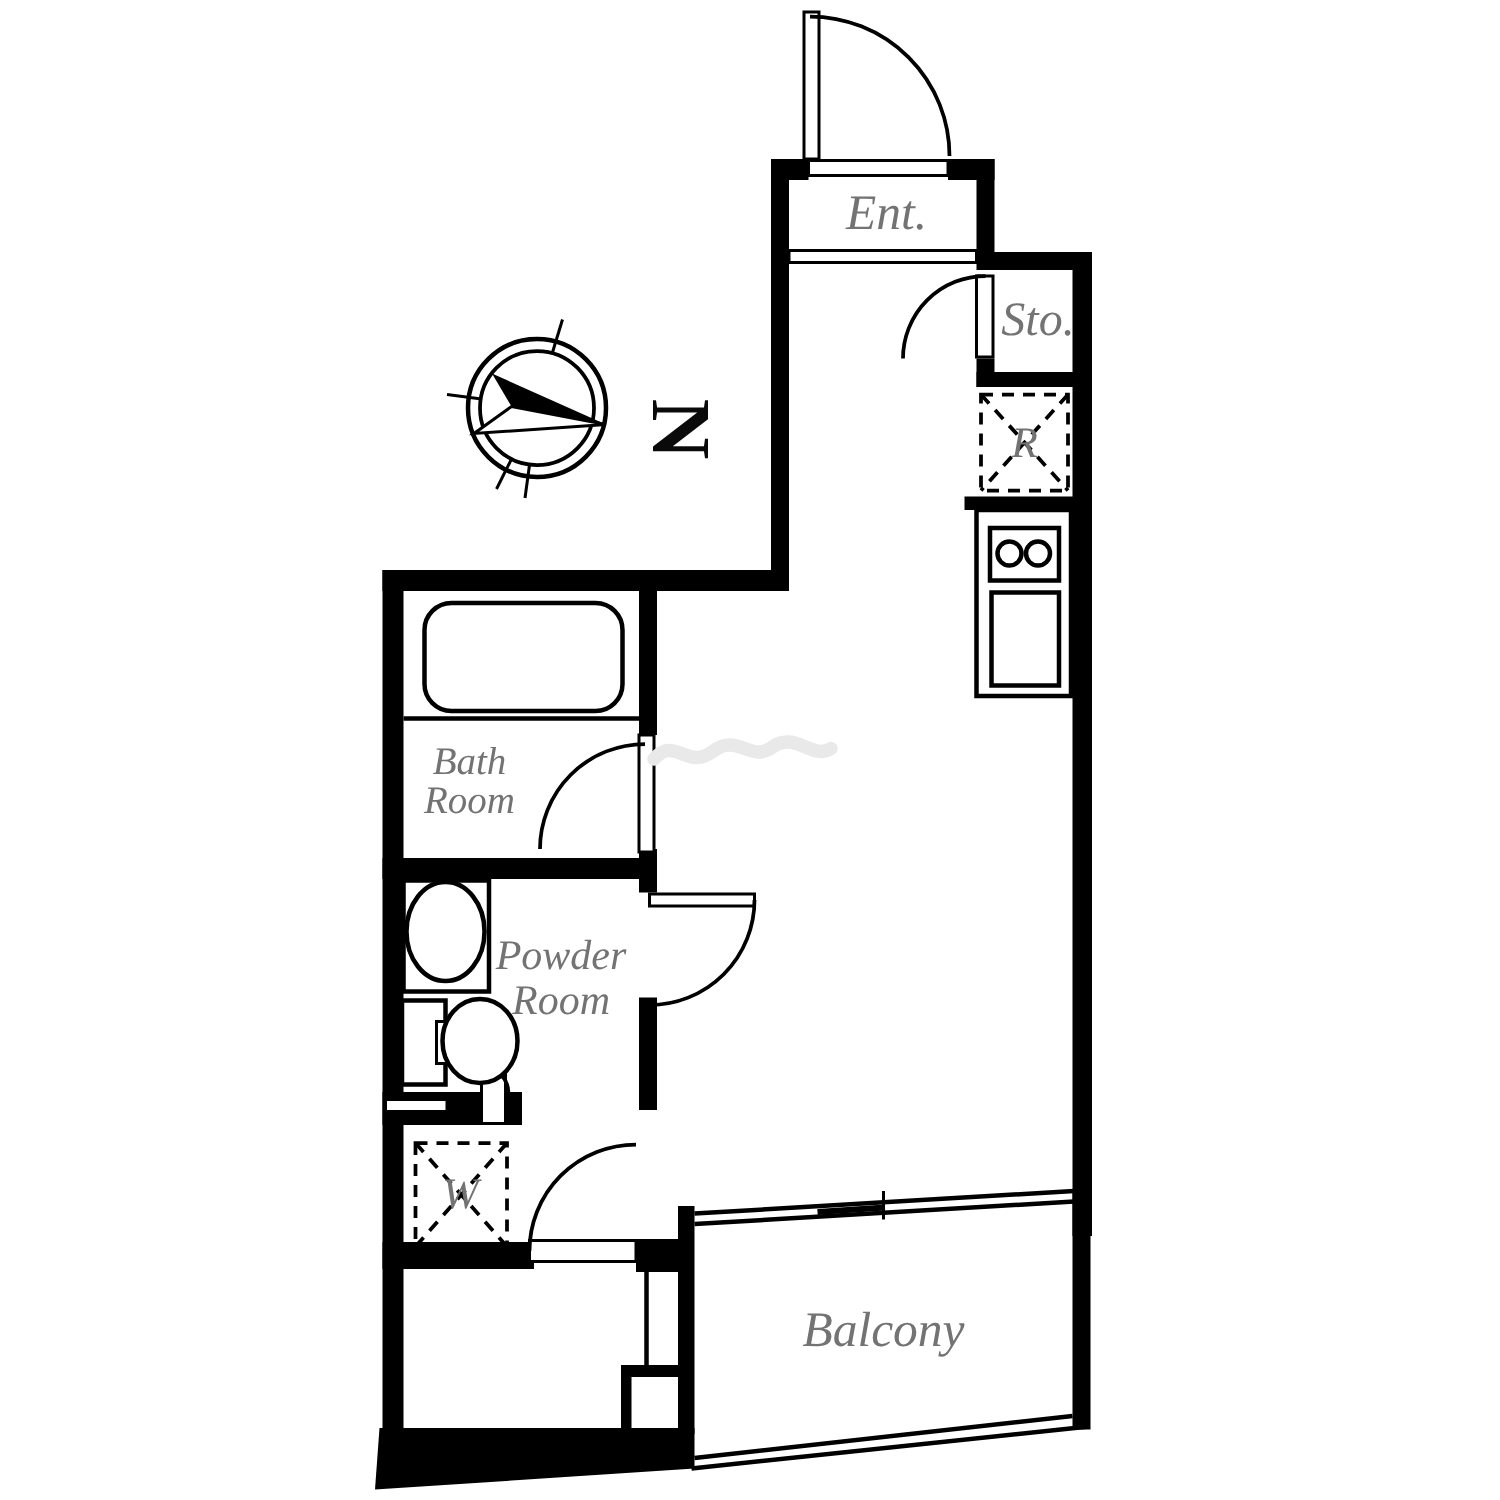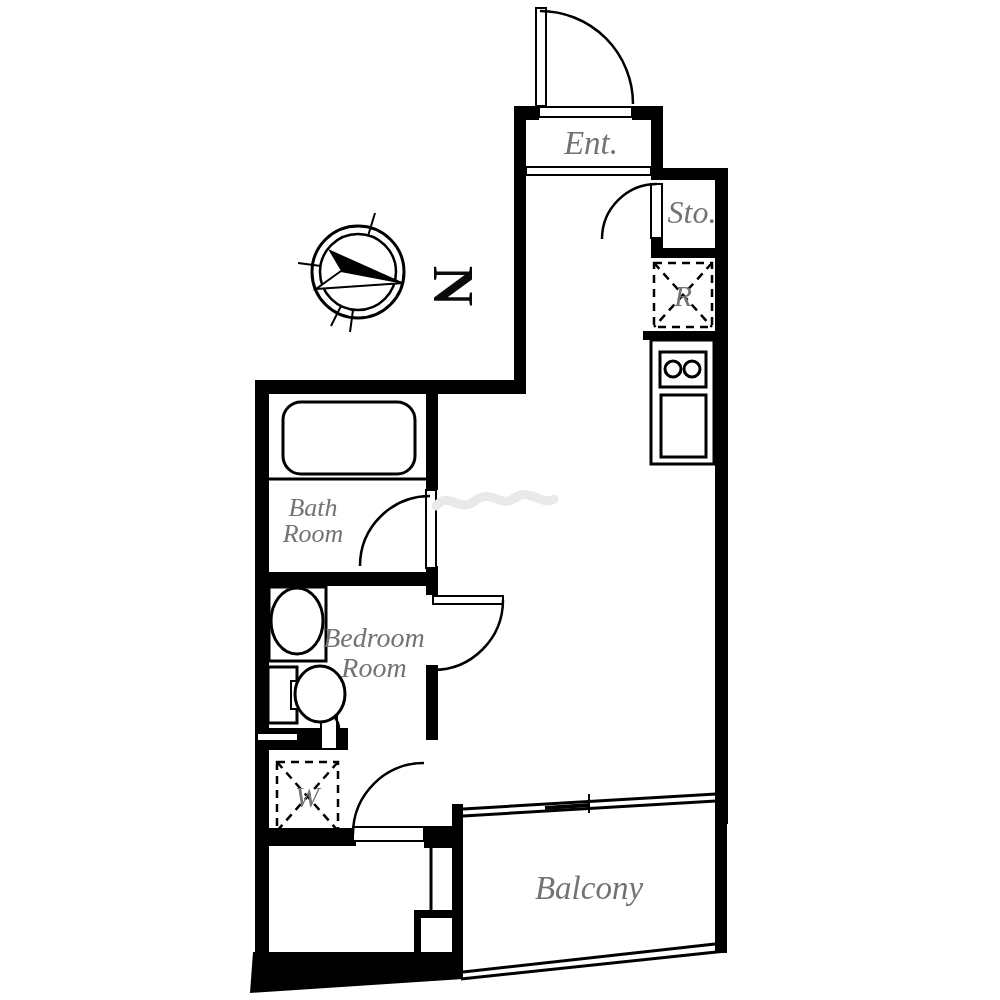--- a/index.html
+++ b/index.html
@@ -126,21 +126,21 @@
   <div class="lbl" style="left:692px;top:212px;font-size:32px;">Sto.</div>
   <div class="lbl" style="left:683px;top:296px;font-size:29px;">R</div>
 
 
   <div class="lbl" style="left:313px;top:521px;font-size:26px;line-height:26px;">
     <span class="ln">Bath</span>
     <span class="ln">Room</span>
   </div>
 
   <div class="lbl" style="left:374px;top:653px;font-size:28px;line-height:30px;">
-    <span class="ln">Bedroom</span>
+    <span class="ln">Powder</span>
     <span class="ln">Room</span>
   </div>
 
   <div class="lbl" style="left:307px;top:797px;font-size:29px;">W</div>
 
 
   <div class="lbl" style="left:589px;top:888px;font-size:33px;">Balcony</div>
 
   <div class="north lbl" style="left:453px;top:286px;font-size:56px;">N</div>
 </div>

